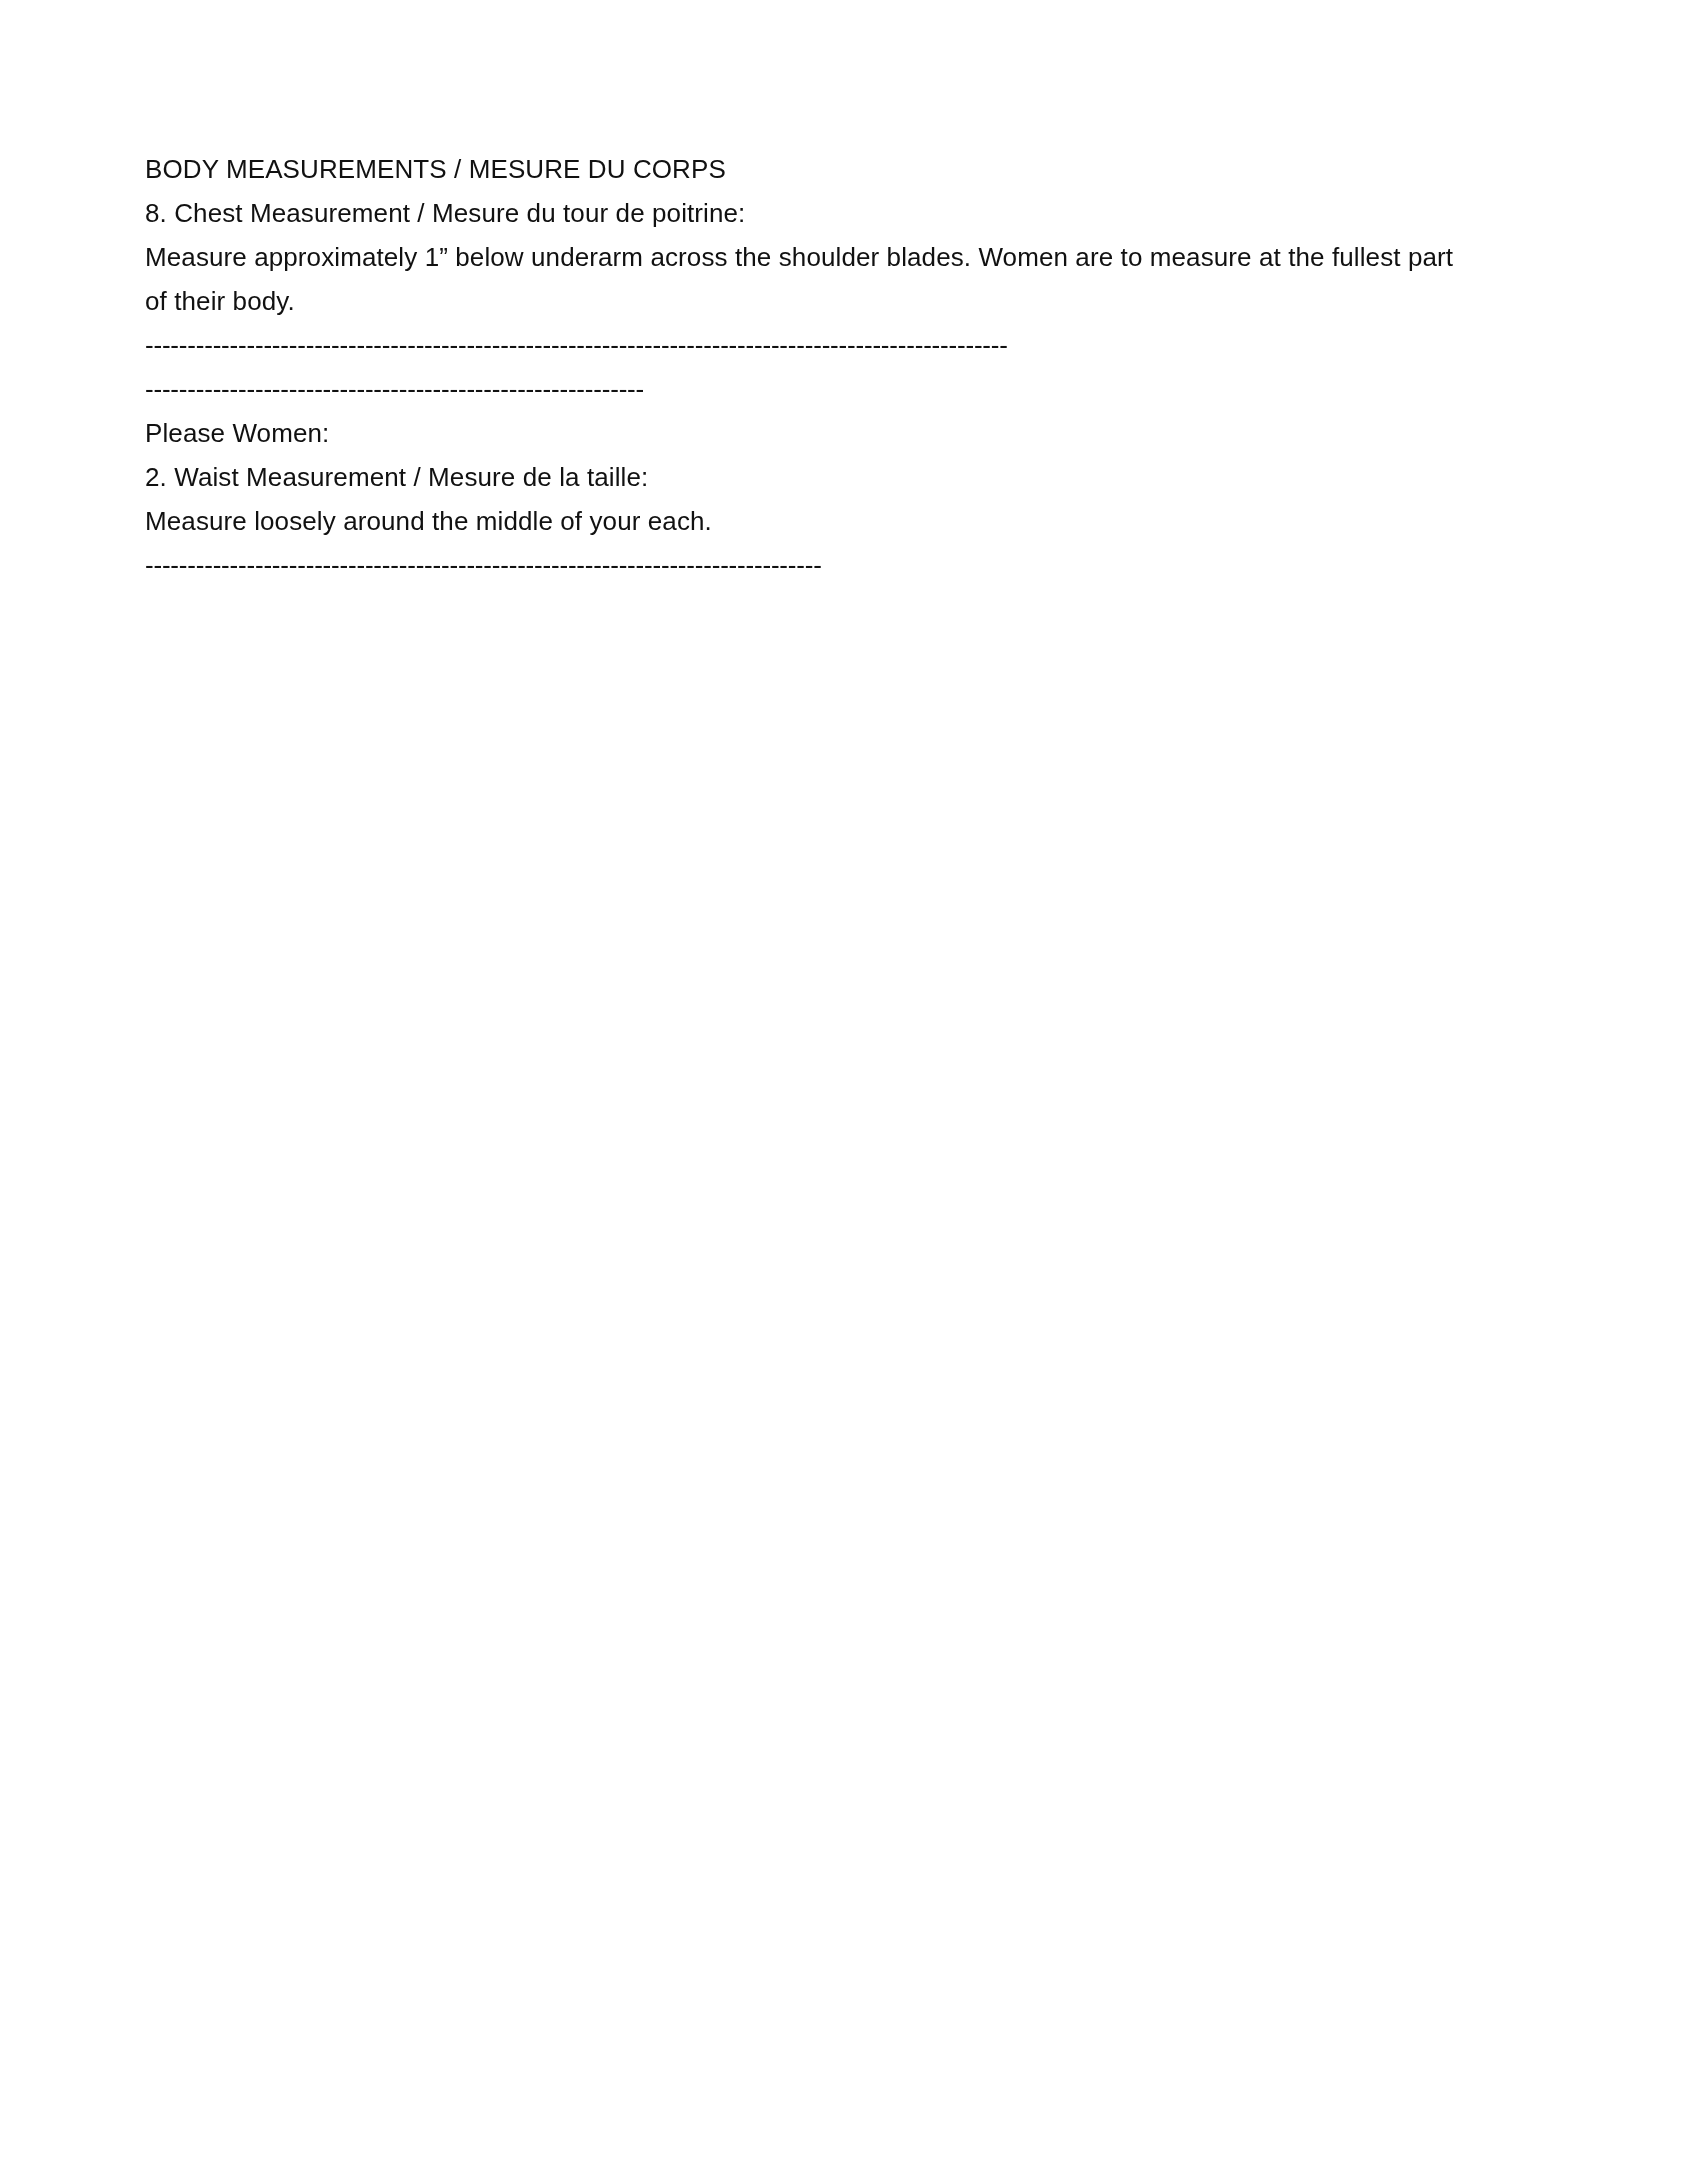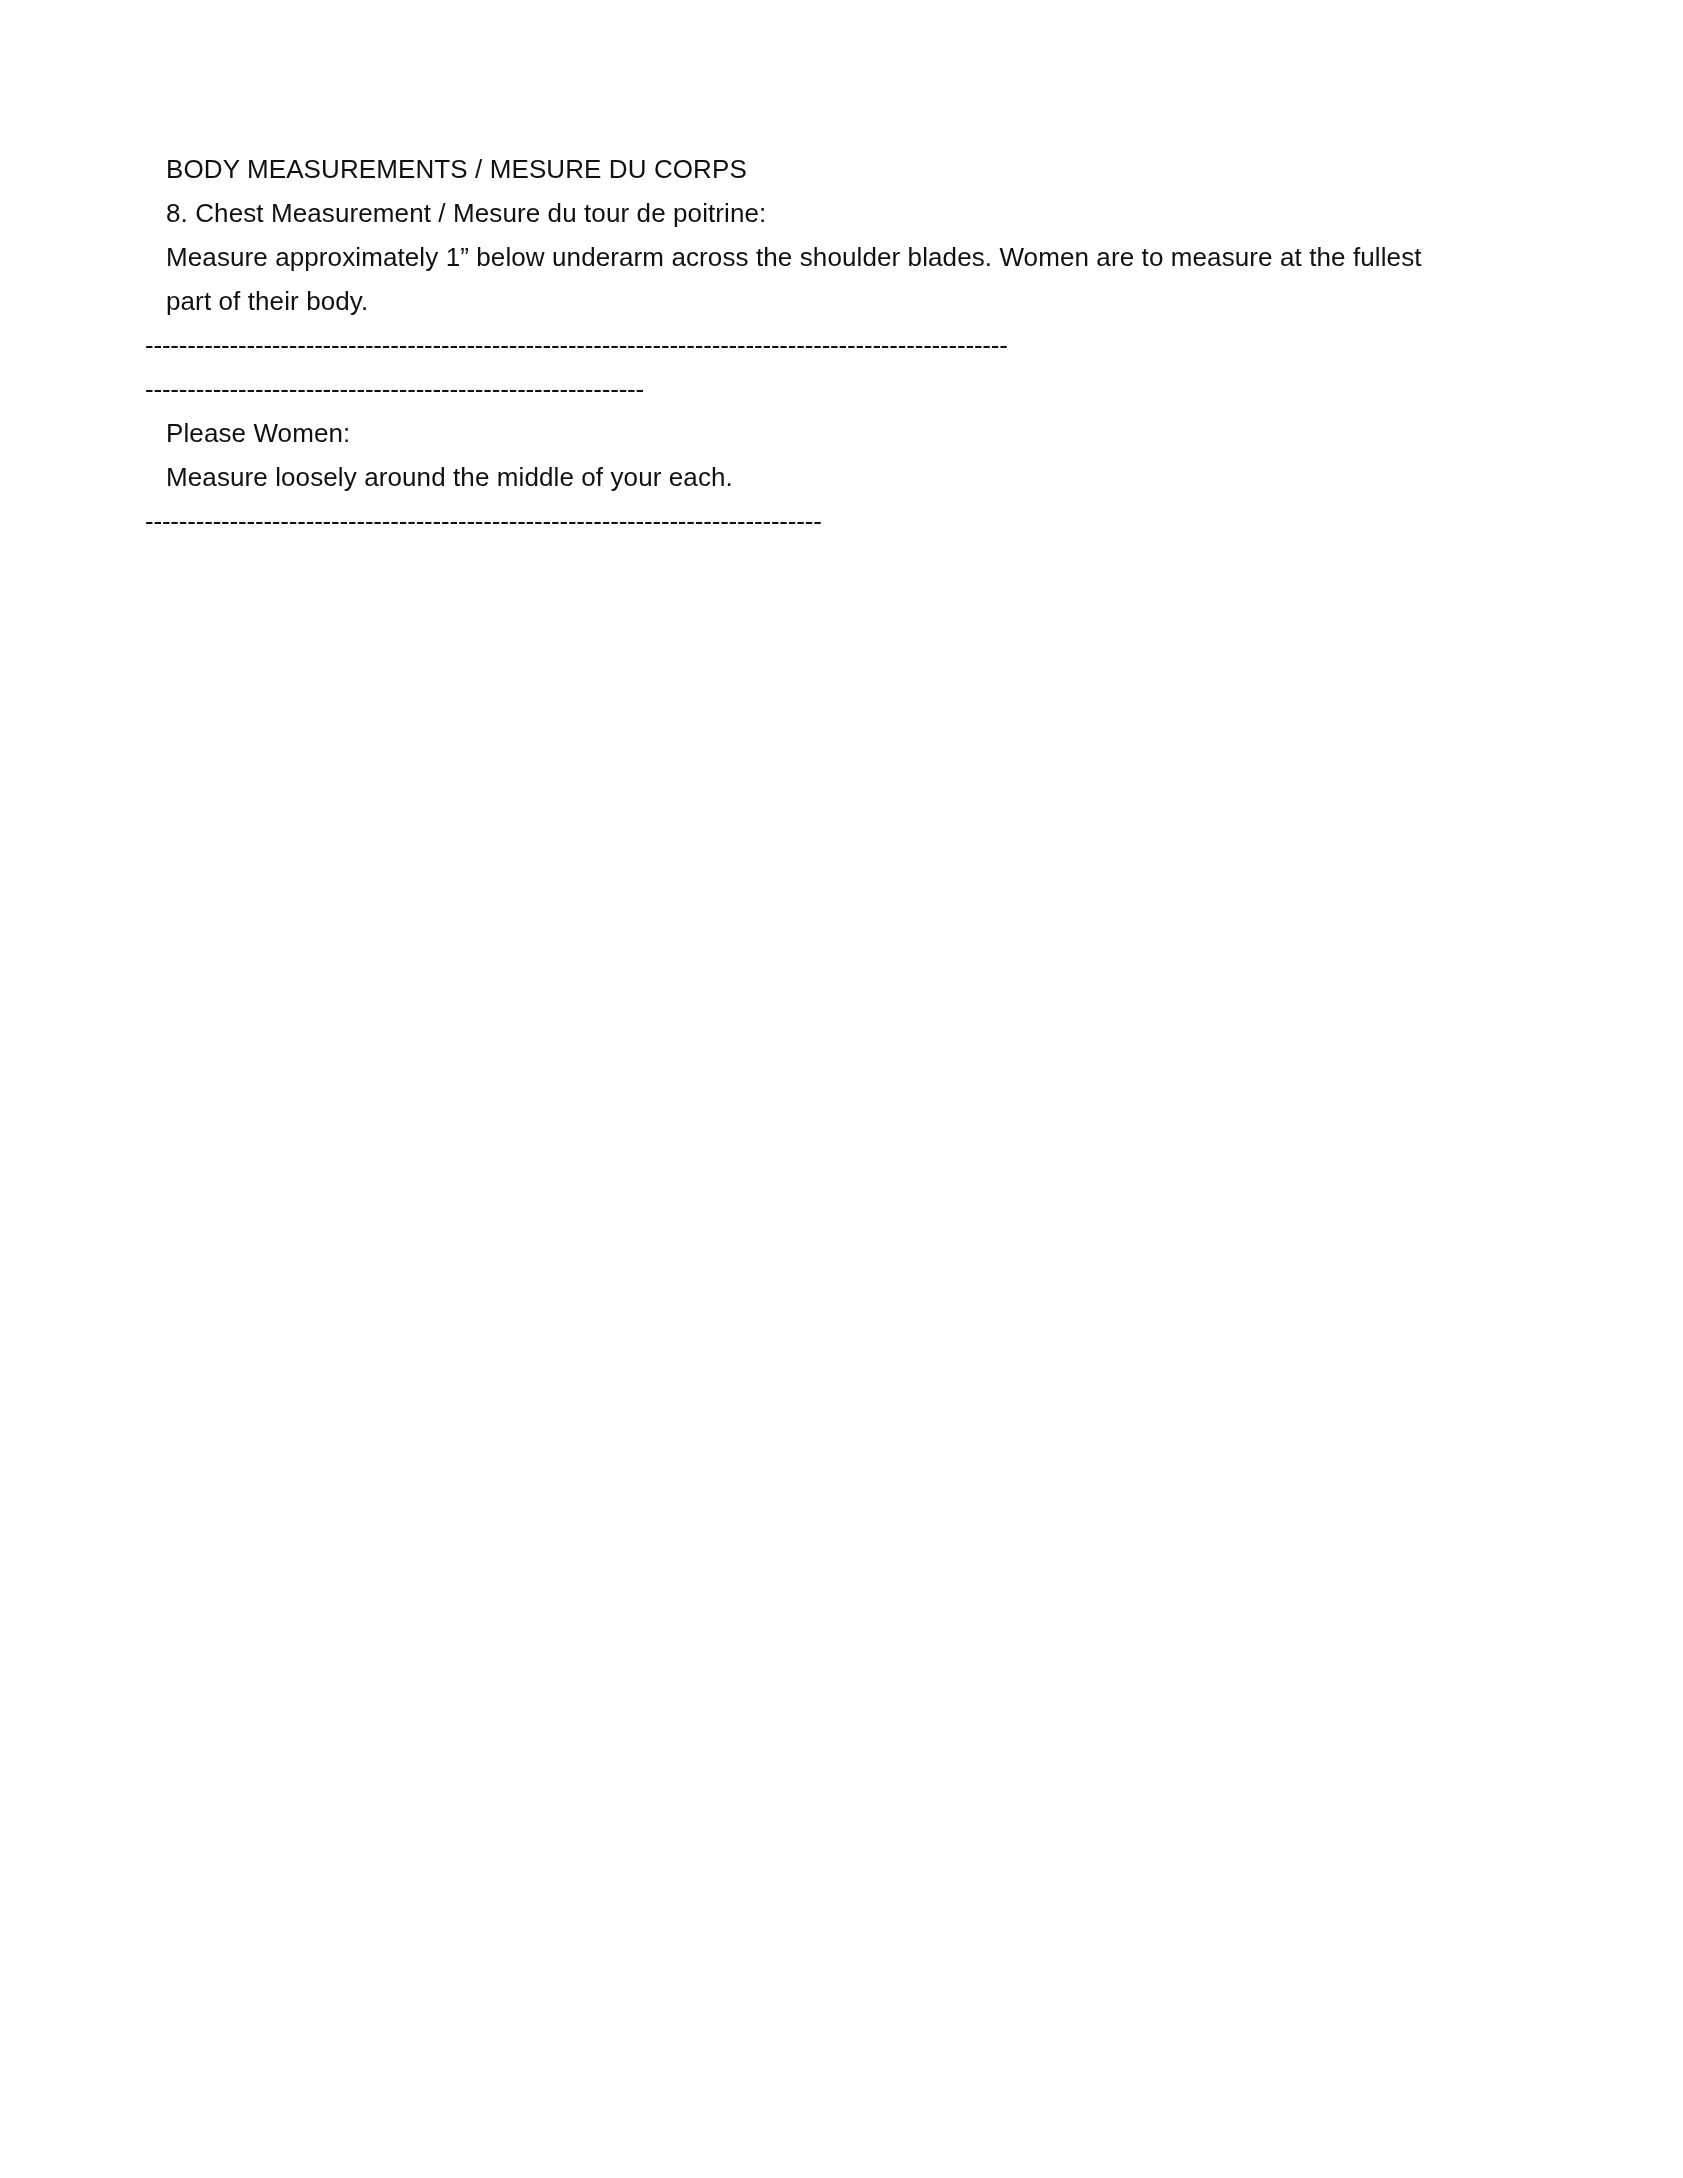--- a/index.html
+++ b/index.html
@@ -29,21 +29,20 @@
     left: 145px;
     top: 147px;
     width: 1317px;
   }
   .line {
     font-size: 26px;
     line-height: 44px;
     letter-spacing: 0.1px;
     white-space: pre-wrap;
     color: #111111;
-    margin-left: 21px;
   }
   .rule {
     font-size: 26px;
     line-height: 44px;
     letter-spacing: -0.2px;
     color: #111111;
     white-space: pre;
     overflow: hidden;
   }
 </style>
@@ -59,20 +58,21 @@
 
     <div class="line">Measure approximately 1” below underarm across the shoulder blades. Women are to measure at the fullest part of their body.</div>
 
     <div class="rule">------------------------------------------------------------------------------------------------------</div>
 
 
     <div class="rule">-----------------------------------------------------------</div>
 
     <div class="line">Please Women:</div>
 
+    <div class="line">2. Waist Measurement / Mesure de la taille:</div>
 
     <div class="line">Measure loosely around the middle of your each.</div>
 
     <div class="rule">--------------------------------------------------------------------------------</div>
 
   </div>
 </div>
 
 
 </body></html>

